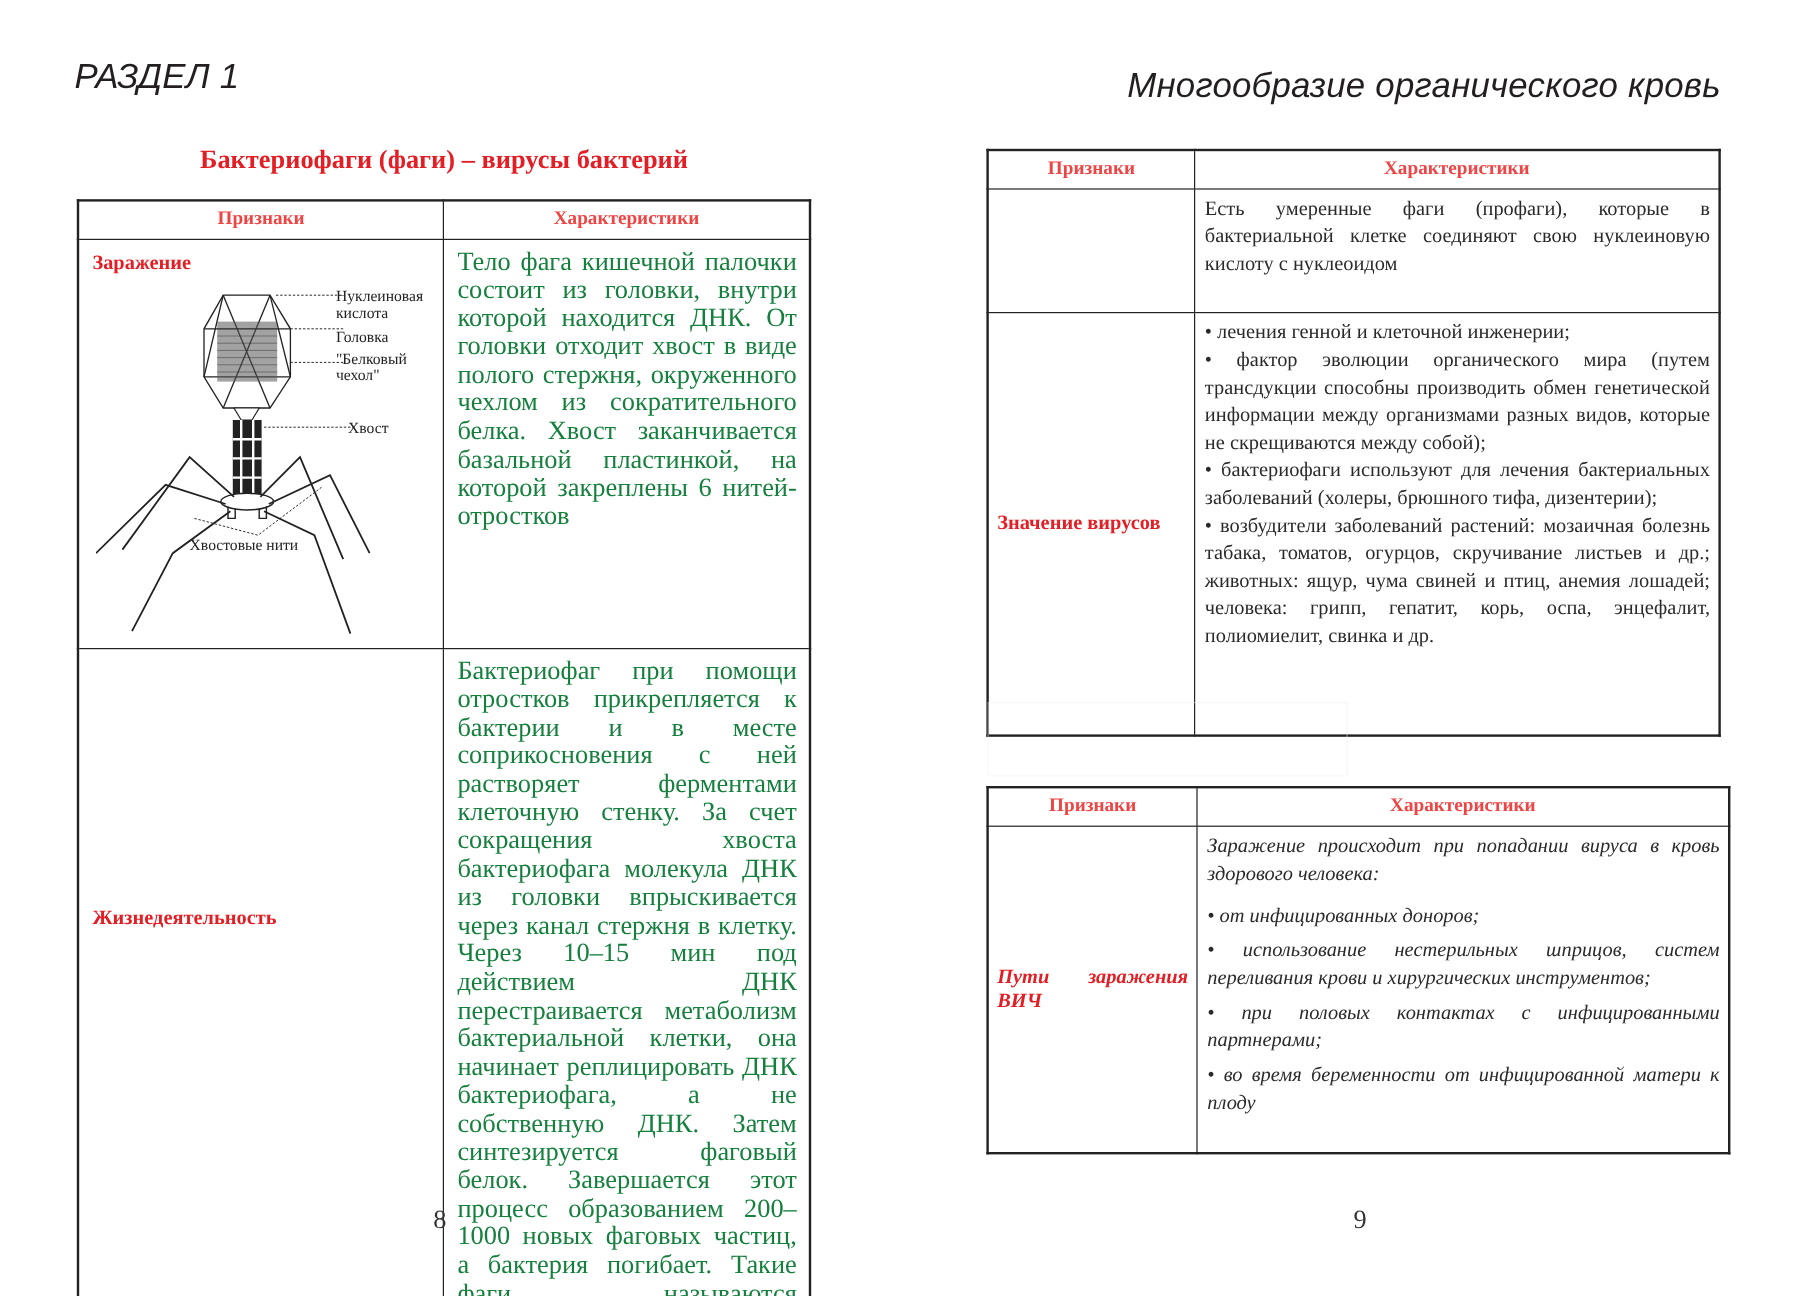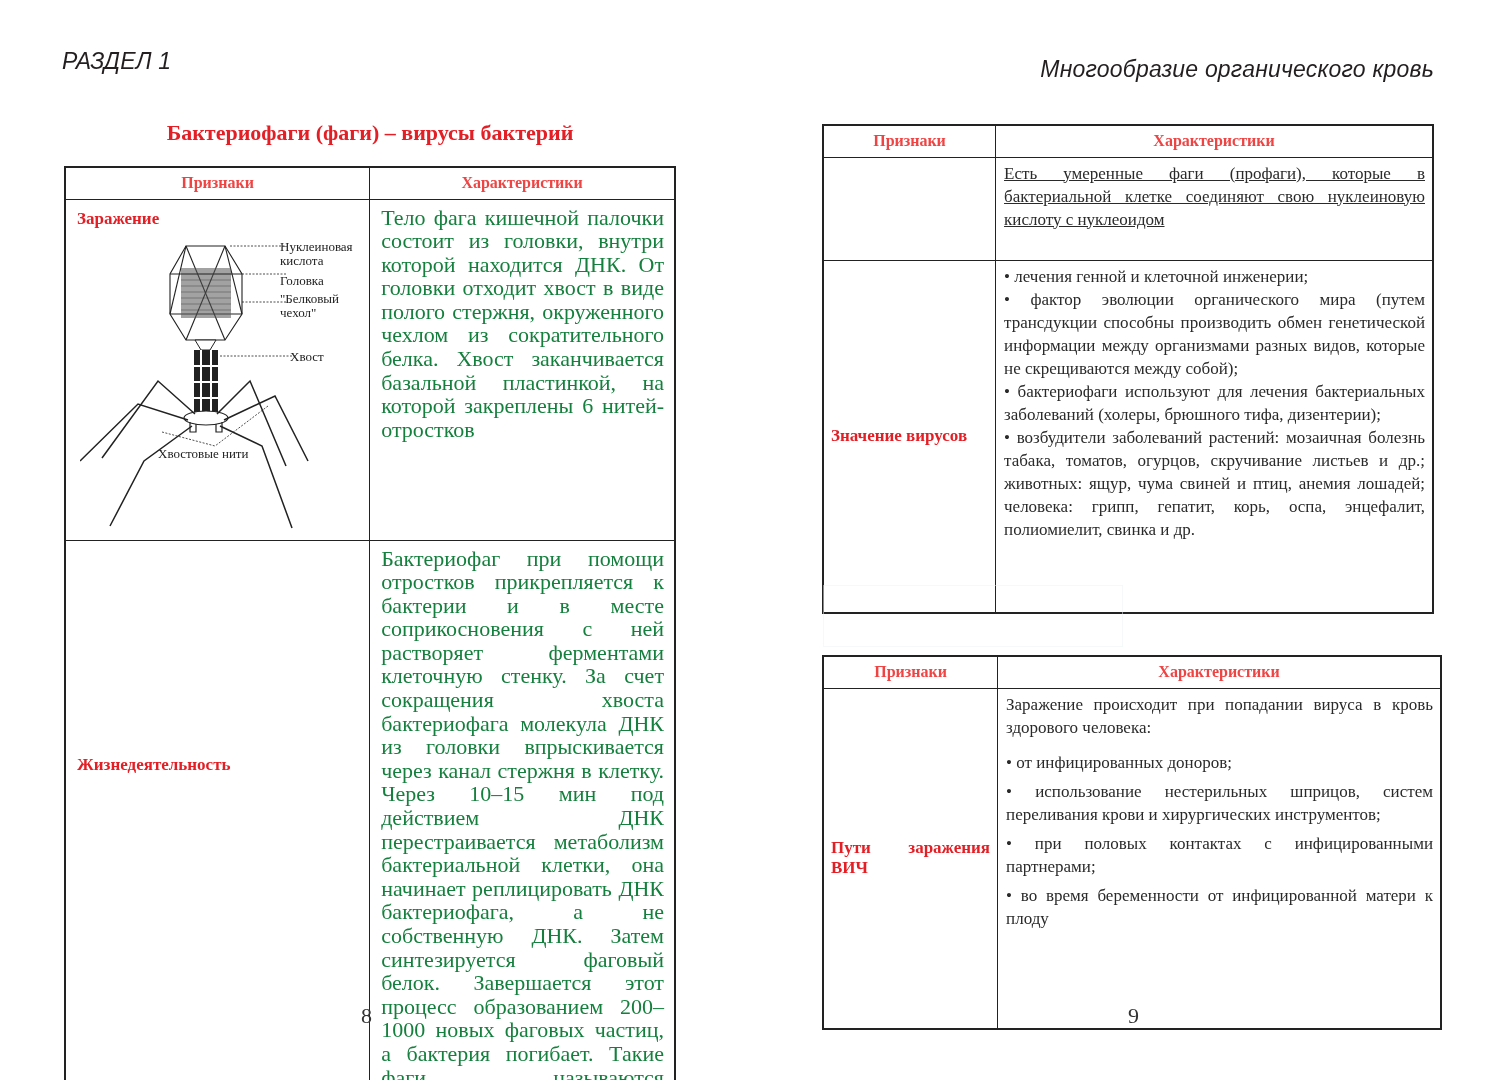--- a/index.html
+++ b/index.html
@@ -7,21 +7,21 @@
     body { position: relative; font-family: "Liberation Serif", serif; color: #222; }
 
     .page { position: absolute; top: 0; height: 1080px; }
     .page-left { left: 0; width: 748px; }
     .page-right { left: 748px; width: 748px; }
 
     .running-head {
       position: absolute;
       font-family: "Liberation Sans", sans-serif;
       font-style: italic;
-      font-size: 23px;
+      font-size: 29px;
       color: #231f20;
       letter-spacing: 0.2px;
     }
     .rh-left { left: 62px; top: 48px; }
     .rh-right { right: 62px; top: 56px; }
 
     .section-title {
       position: absolute;
       font-family: "Liberation Serif", serif;
       font-weight: bold;
@@ -62,28 +62,28 @@
       position: absolute; font-family: "Liberation Serif", serif; font-size: 13px; line-height: 14px; color: #222;
     }
 
     
     .t2 { left: 74px; top: 124px; width: 612px; }
     .t2 .c1 { width: 173px; }
     .t2 .c2 { width: 439px; }
     .t2 td.txt, .t3 td.txt {
       font-size: 17px; line-height: 23px; padding: 4px 7px 4px 8px; text-align: justify; color: #2a2a2a;
     }
-    .t2 tr.r-profag td { height: 103px; text-decoration: underline; }
+    .t2 tr.r-profag td { height: 103px; }
     .t2 tr.r-meaning td { height: 353px; }
     .meaning-label { vertical-align: middle !important; padding-left: 7px; }
 
     .t3 { left: 74px; top: 655px; width: 620px; }
     .t3 .c1 { width: 175px; }
     .t3 .c2 { width: 445px; }
-    .t3 tr.r-paths td { height: 341px; }
+    .t3 tr.r-paths td { height: 273px; font-style: italic; }
     .t3 td.paths-label { vertical-align: middle !important; padding: 0 7px; text-align: justify; }
     .t3 .para { margin-bottom: 6px; }
     .t3 .bullet { margin-bottom: 6px; }
     .bullet-list .b { display: block; }
 
     .page-num {
       position: absolute; font-family: "Liberation Serif", serif; font-size: 22px; color: #333; top: 1003px;
     }
     .pn-left { left: 361px; }
     .pn-right { left: 380px; }

